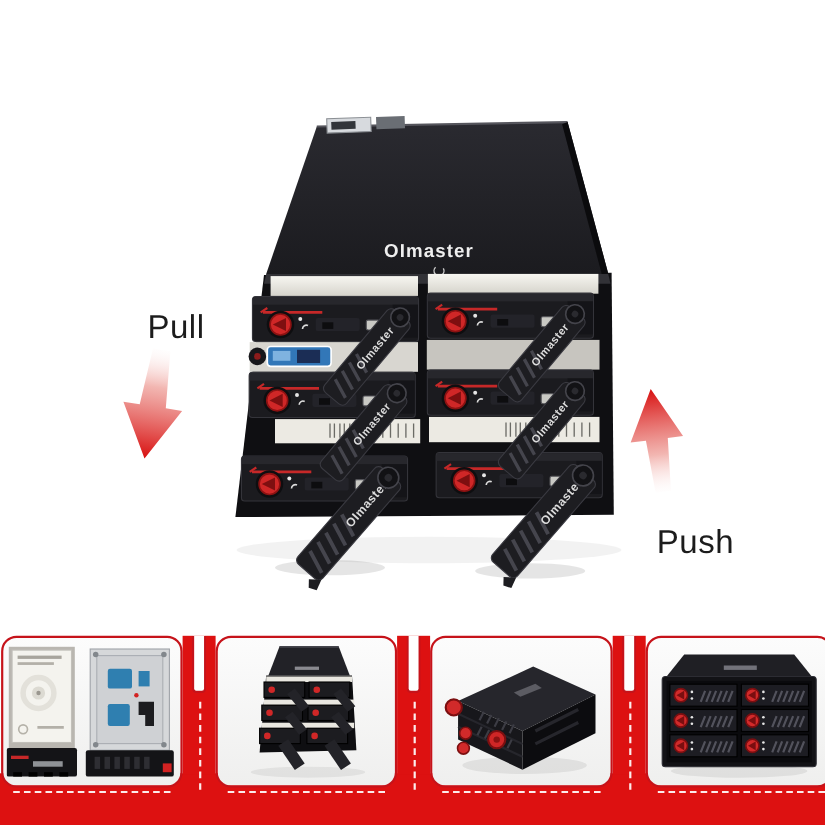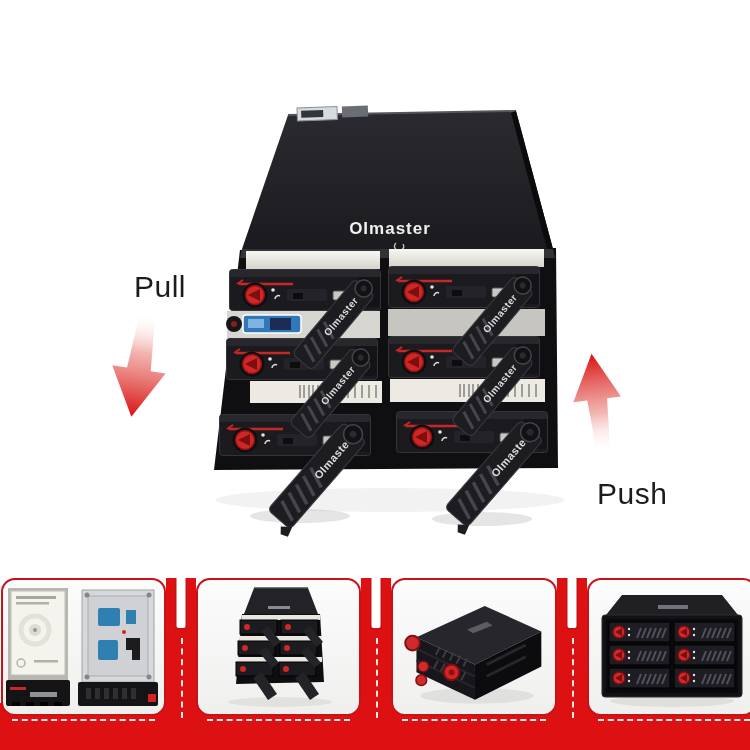--- a/index.html
+++ b/index.html
@@ -1,20 +1,20 @@
 <!DOCTYPE html>
 <html><head>
 <meta charset="utf-8">
 <style>
   html,body{margin:0;padding:0;background:#fff;}
   body{font-family:"Liberation Sans", sans-serif;}
   .stage{position:relative;width:750px;height:750px;background:#ffffff;overflow:hidden;}
   .main-photo{position:absolute;left:0;top:0;width:750px;height:750px;}
   .annot{position:absolute;color:#1c1c1c;font-size:30px;font-weight:400;letter-spacing:.5px;line-height:1;}
-  #pull-label{left:134px;top:272px;text-align:right;}
+  #pull-label{left:134px;top:283px;text-align:right;}
   #push-label{left:597px;top:479px;}
 
   
   .band{position:absolute;left:0;top:703px;width:750px;height:47px;background:#dd1111;z-index:1;}
   .gap{position:absolute;top:578px;height:126px;background:#dd1111;z-index:2;}
   .notch{position:absolute;top:0;left:50%;transform:translateX(-50%);width:13px;height:52px;background:#ffffff;border:2px solid #c6131a;border-top:none;border-radius:0 0 4px 4px;box-sizing:border-box;}
   .stitch-v{position:absolute;top:60px;bottom:-14px;left:50%;width:0;border-left:2px dashed rgba(255,255,255,.92);}
   .panel{position:absolute;top:578px;height:138px;background:linear-gradient(#fcfcfc,#efefee);border:2px solid #c6131a;border-radius:14px;box-sizing:border-box;z-index:3;display:flex;align-items:center;justify-content:center;overflow:hidden;}
   .stitch-h{position:absolute;top:719px;height:0;border-top:2px dashed rgba(255,255,255,.92);z-index:4;}
 </style>

